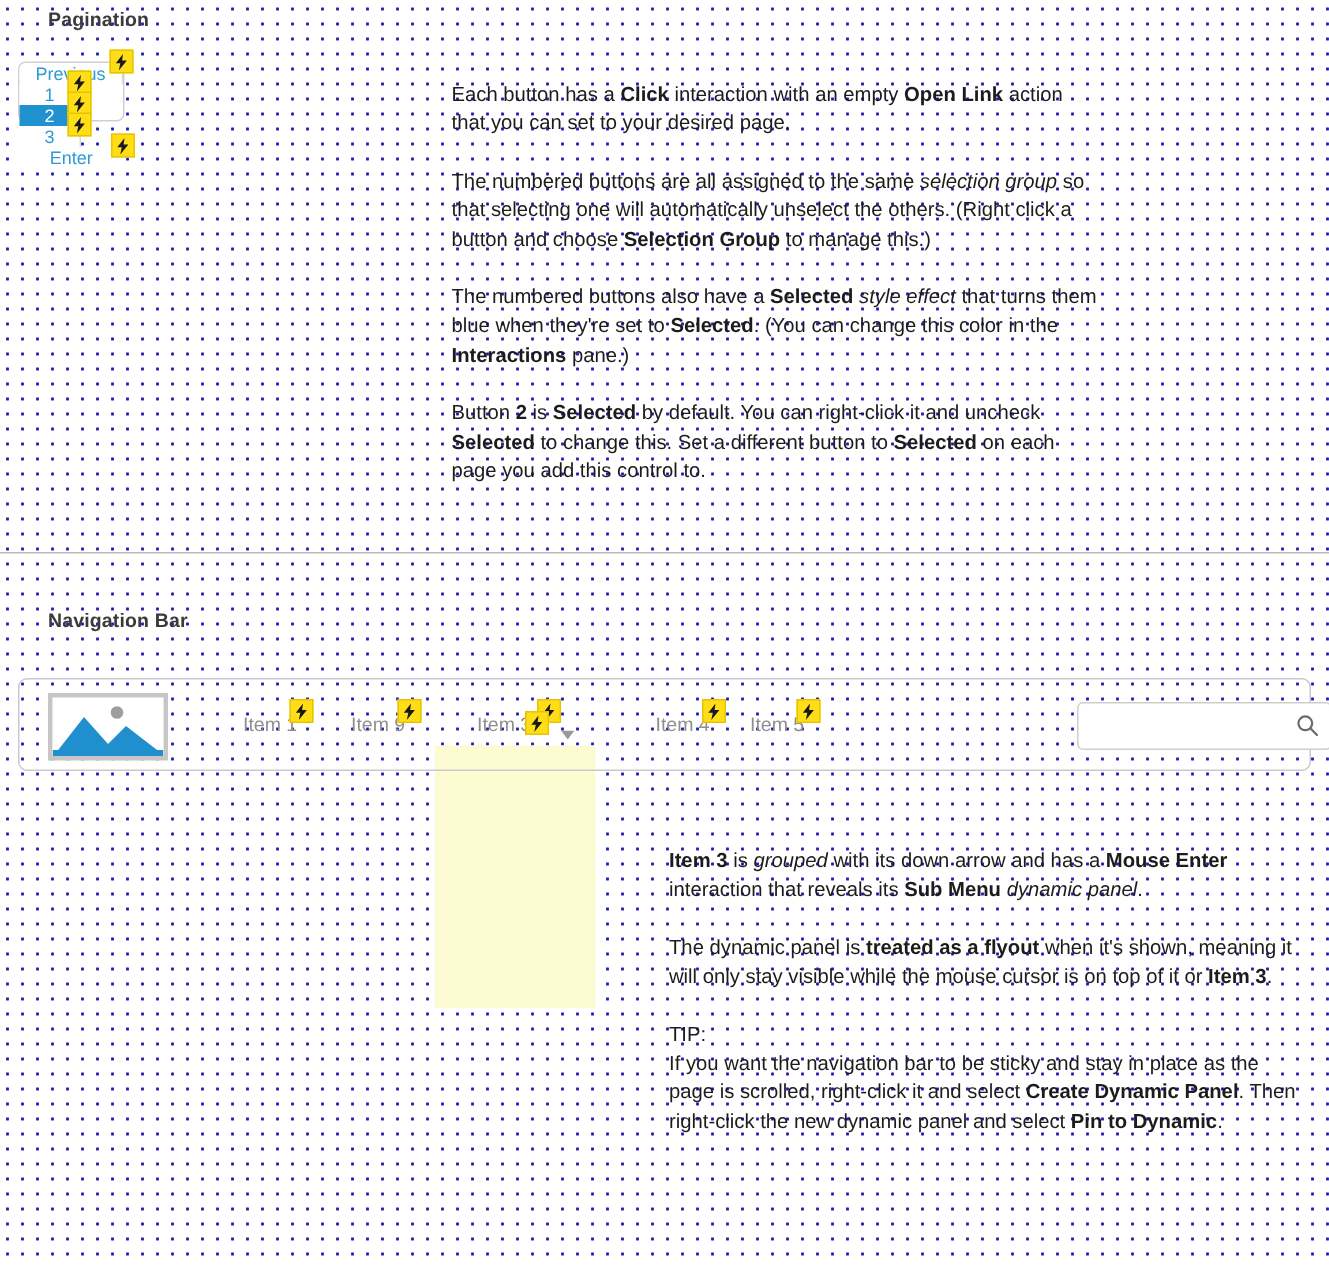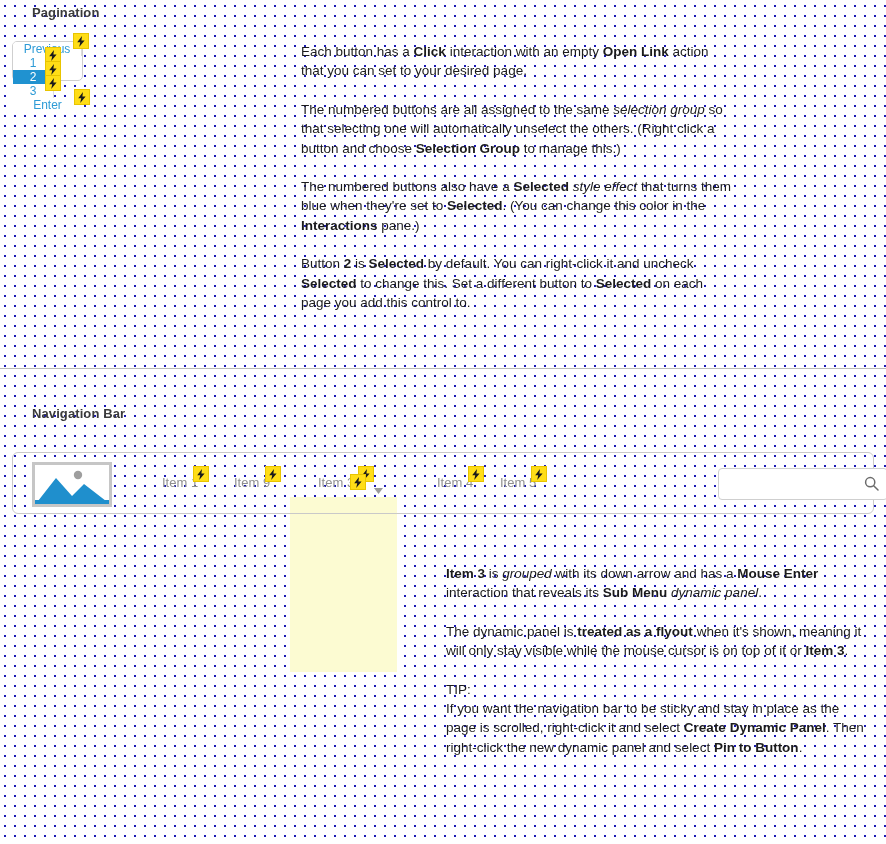--- a/index.html
+++ b/index.html
@@ -105,21 +105,21 @@
     position: absolute;
     font-size: 13.5px;
     line-height: 19.4px;
     color: #1c1c1c;
     white-space: pre-wrap;
   }
   .note b { font-weight: bold; }
   .note i { font-style: italic; }
   #note-pagination {
     left: 301px;
-    top: 42px;
+    top: 53px;
     width: 432px;
   }
   #note-navbar {
     left: 446px;
     top: 564px;
     width: 426px;
   }
   .note p { margin: 0 0 19px 0; }
   .note p:last-child { margin-bottom: 0; }
 
@@ -347,13 +347,13 @@
   <input type="text" placeholder="" style="">
   <span id="search-icon">
     <svg width="15" height="15" viewBox="0 0 15 15">
       <circle cx="6.2" cy="6.2" r="4.6" fill="none" stroke="#6b6b6b" stroke-width="1.5"></circle>
       <line x1="9.7" y1="9.7" x2="14" y2="14" stroke="#6b6b6b" stroke-width="1.5" stroke-linecap="round"></line>
     </svg>
   </span>
 </div>
 
 <div class="note" id="note-navbar"><p><b>Item 3</b><span> is </span><i>grouped</i><span> with its down arrow and has a </span><b>Mouse Enter</b><span> interaction that reveals its </span><b>Sub Menu</b><span> </span><i>dynamic panel</i><span>.</span></p><p><span>The dynamic panel is </span><b>treated as a flyout</b><span> when it's shown, meaning it will only stay visible while the mouse cursor is on top of it or </span><b>Item 3</b><span>.</span></p><p><span>TIP:
-If you want the navigation bar to be sticky and stay in place as the page is scrolled, right-click it and select </span><b>Create Dynamic Panel</b><span>. Then right-click the new dynamic panel and select </span><b>Pin to Button</b><span>.</span></p></div>
+If you want the navigation bar to be sticky and stay in place as the page is scrolled, right-click it and select </span><b>Create Dynamic Panel</b><span>. Then right-click the new dynamic panel and select </span><b>Pin to Dynamic</b><span>.</span></p></div>
 
 </body></html>

